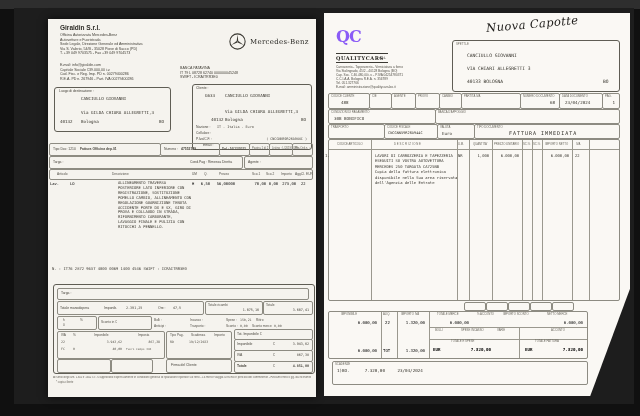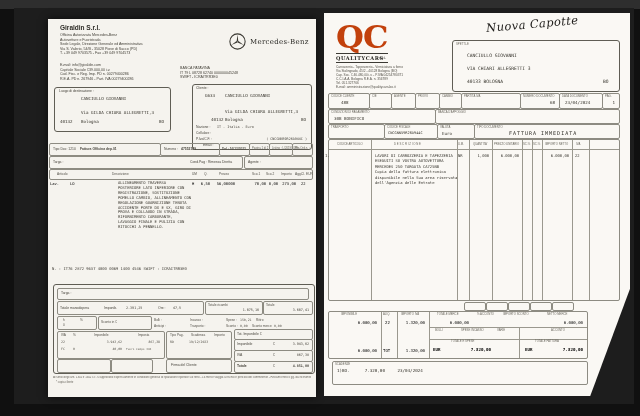--- a/index.html
+++ b/index.html
@@ -251,21 +251,21 @@
   </div>
 
   <div class="abs f28" style="left:5px;top:357px;width:258px;white-space:nowrap;overflow:hidden">Ai sensi degli artt. 1341 e 1342 c.c. si approvano espressamente le condizioni generali di riparazione riportate sul retro - La merce viaggia a rischio e pericolo del committente - Reclami entro 8 gg. dal ricevimento.</div>
   <div class="abs f28" style="left:8px;top:362px">*      copia cliente</div>
 </div>
 
 <div id="right-page" class="page">
 
   <div id="handwriting" class="abs" style="left:162px;top:4px">Nuova Capotte</div>
 
-  <div class="abs ser b" style="left:12px;top:12px;font-size:32px;line-height:24px;color:#c2410c;letter-spacing:-1px">QC</div>
+  <div class="abs ser b" style="left:12px;top:12px;font-size:16px;line-height:24px;color:#8b5cf6;letter-spacing:-1px">QC</div>
   <div class="abs" style="left:12px;top:40px;width:52px;height:1px;background:#3c3a34"></div>
   <div class="abs ser b" style="left:12px;top:42px;font-size:5px;color:#2b2a25;letter-spacing:.6px">QUALITYCARS</div>
   <div class="abs ser" style="left:55px;top:43px;font-size:3.4px;color:#2b2a25">s.r.l.</div>
   <div class="abs" style="left:12px;top:49px;width:52px;height:1px;background:#3c3a34"></div>
   <div class="abs f3 lines" style="left:12px;top:52px">
       <div>Carrozzeria - Tappezzeria - Verniciatura a forno</div>
       <div>Via Stalingrado, 45/2 - 40128 Bologna (BO)</div>
       <div>Cap. Soc. € 46.480,00 i.v. - P.IVA 04254780371</div>
       <div>C.C.I.A.A. Bologna R.E.A. n. 356789</div>
       <div>Tel. 051.327766</div>

